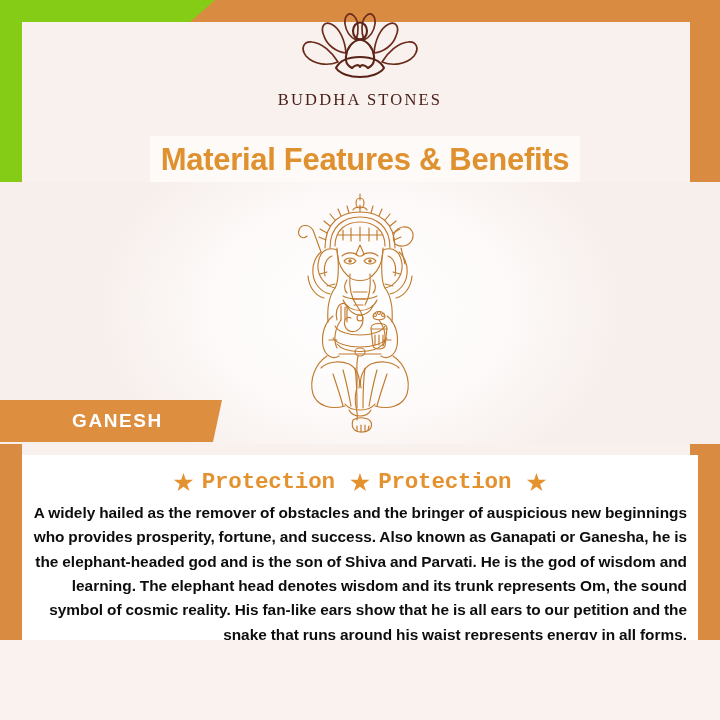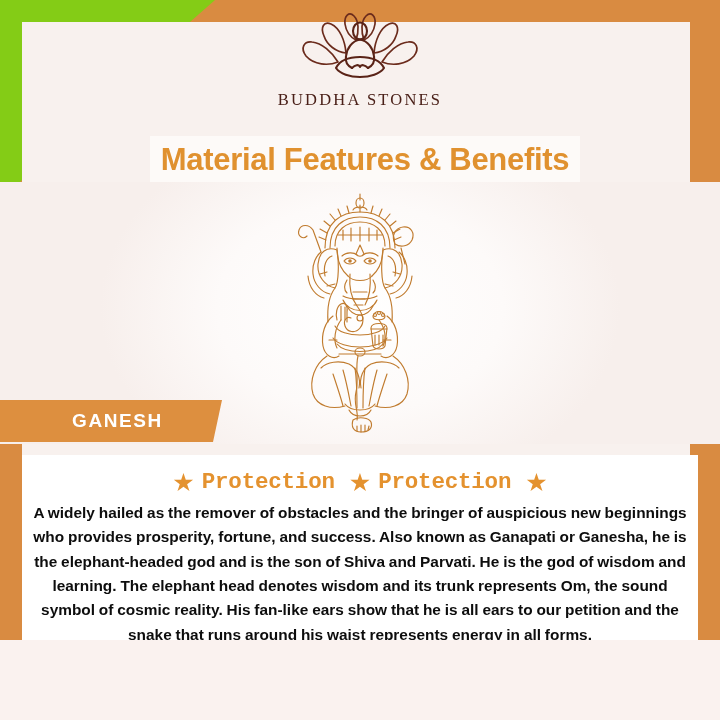--- a/index.html
+++ b/index.html
@@ -193,21 +193,21 @@
     white-space: nowrap;
     font-family: Liberation Mono, monospace;
   }
   .body-copy {
     margin: 0;
     padding: 0 3px;
     font-size: 15.4px;
     font-weight: bold;
     line-height: 1.58;
     color: #0d0d0d;
-    text-align: center;
+    text-align: right;
     font-family: "Liberation Sans", sans-serif;
     word-spacing: -0.4px;
   }
 </style>
 </head>
 <body>
 
 <div id="poster">
 
   <div class="bar-top-right"></div>

